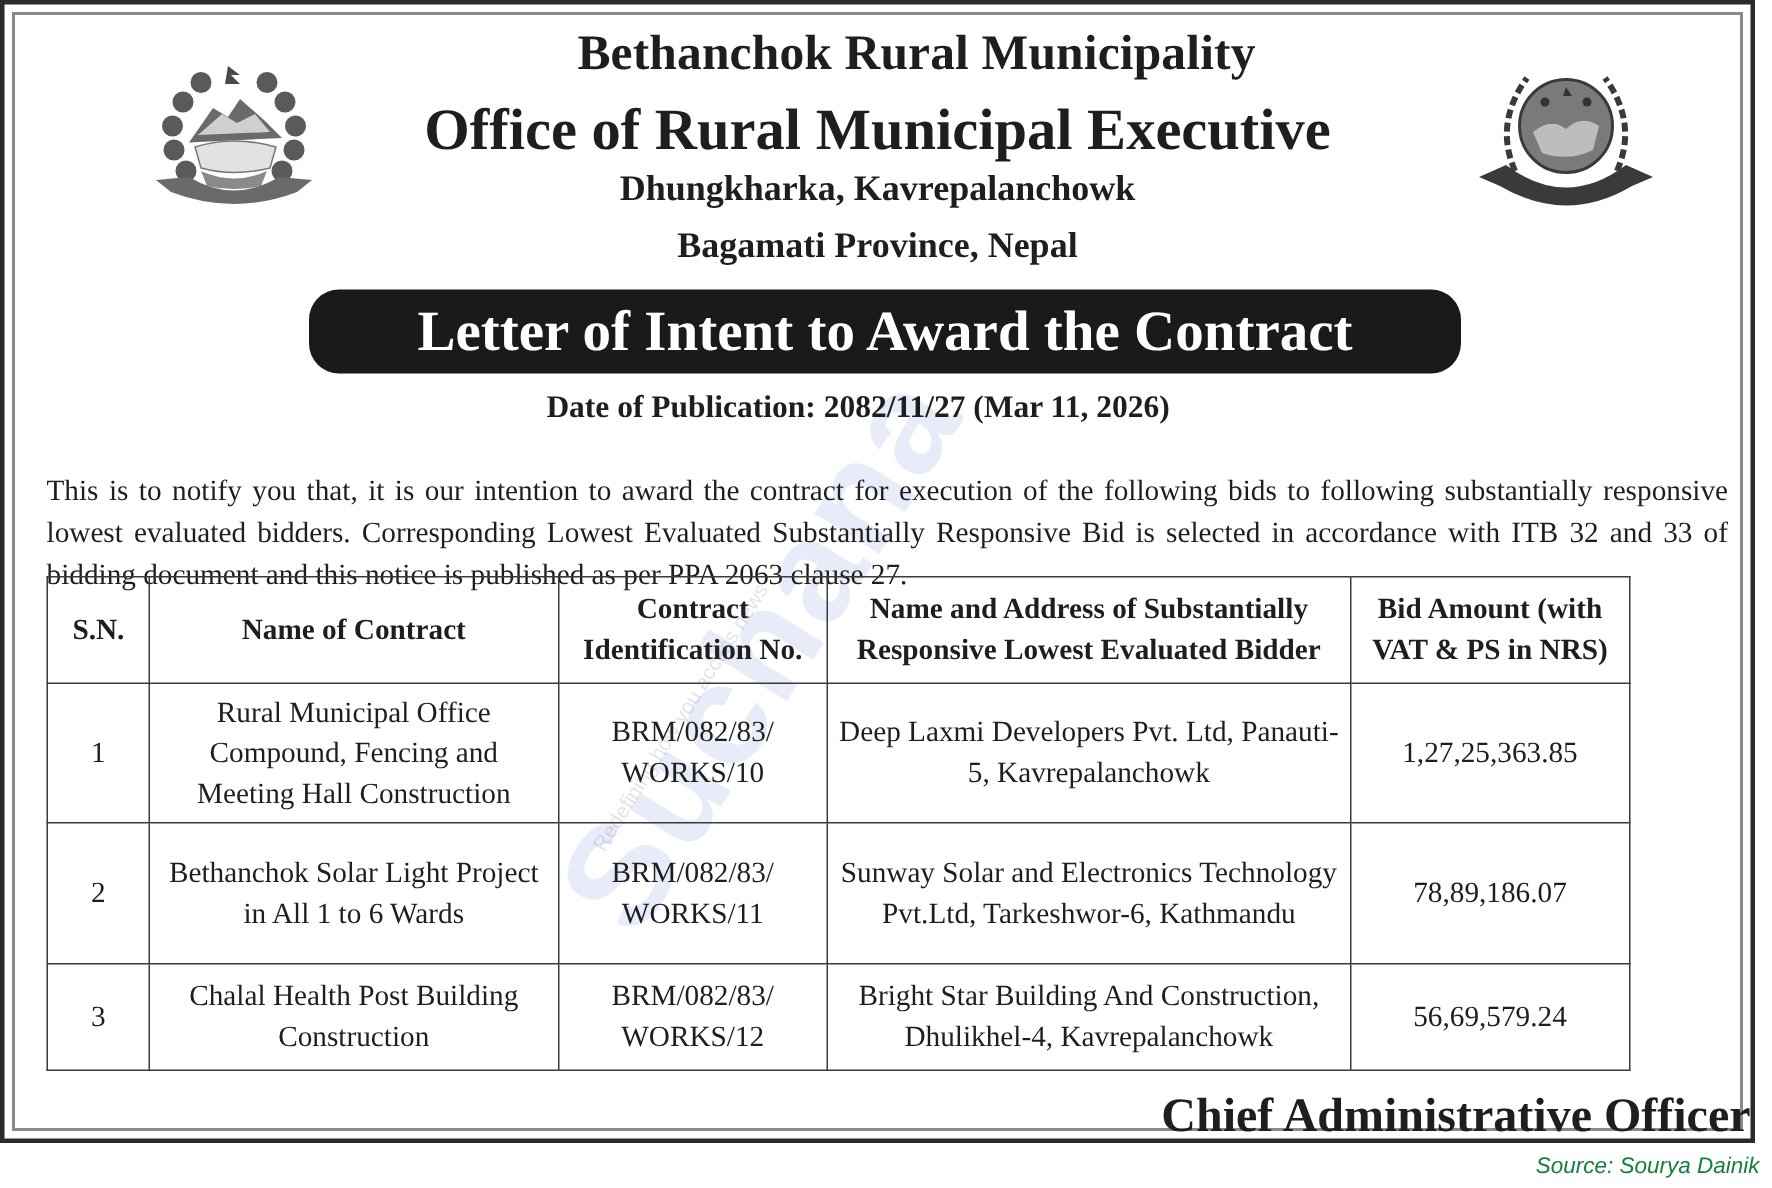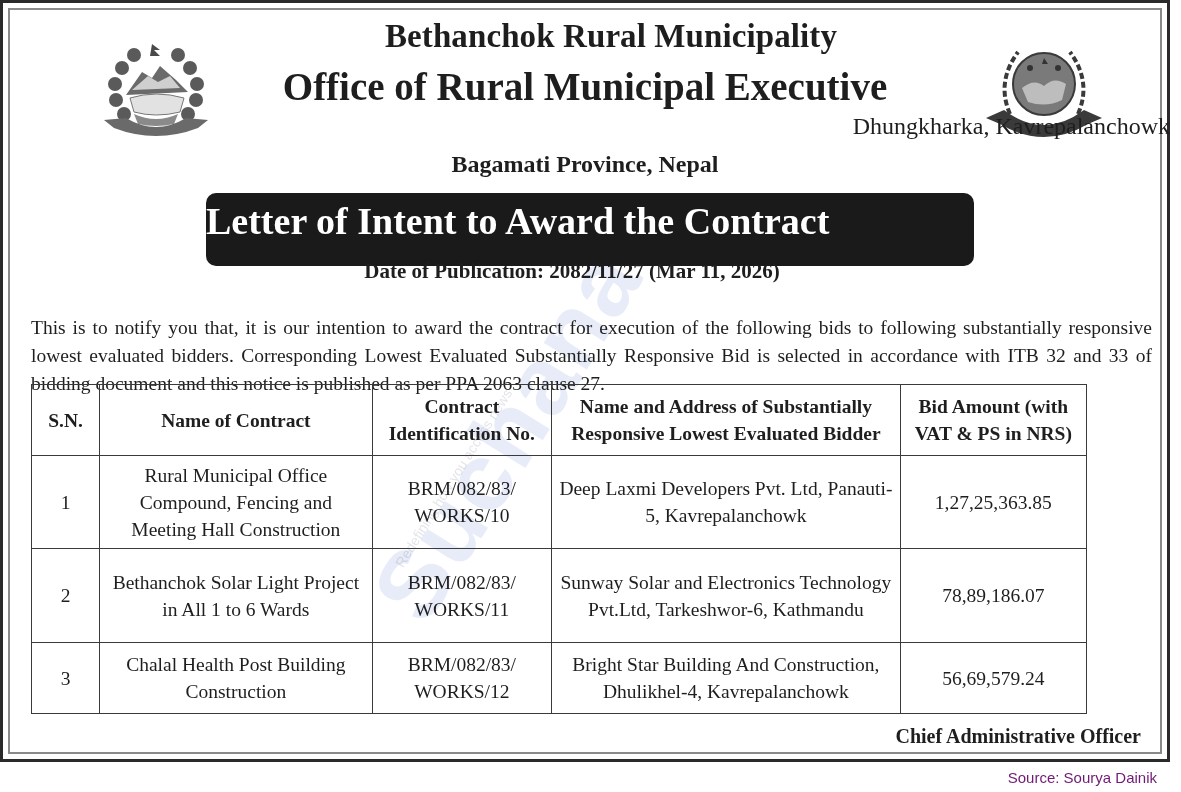--- a/index.html
+++ b/index.html
@@ -13,26 +13,26 @@
     }
     .frame-inner {
       position: absolute; left: 5px; top: 5px; right: 5px; bottom: 5px;
       border: 2px solid #8a8a8a; box-sizing: border-box;
     }
     .emblem-left { position: absolute; left: 100px; top: 40px; width: 112px; height: 98px; }
     .emblem-right { position: absolute; left: 982px; top: 42px; width: 124px; height: 100px; }
     .header { position: absolute; left: 0; width: 1170px; text-align: center; }
     .h1 { top: 18px; font-size: 33px; font-weight: bold; letter-spacing: 0.1px; margin-left: 26px; }
     .h2 { top: 64px; font-size: 39px; font-weight: bold; }
-    .h3 { top: 113px; font-size: 24px; font-weight: normal; text-align: right; }
+    .h3 { top: 113px; font-size: 24px; font-weight: bold; }
     .h4 { top: 151px; font-size: 24px; font-weight: bold; }
     .title-banner {
-      position: absolute; left: 206px; top: 193px; width: 768px; height: 73px;
-      background: #1a1a1a; border-radius: 10px; color: #ffffff;
-      font-size: 38px; font-weight: bold; text-align: left; line-height: 56px;
+      position: absolute; left: 206px; top: 193px; width: 768px; height: 56px;
+      background: #1a1a1a; border-radius: 20px; color: #ffffff;
+      font-size: 38px; font-weight: bold; text-align: center; line-height: 56px;
     }
     .pubdate {
       position: absolute; left: 0; width: 1144px; top: 259px; text-align: center;
       font-size: 21px; font-weight: bold;
     }
     .intro {
       position: absolute; left: 31px; top: 290px; width: 1121px;
       font-size: 19.5px; line-height: 28px; text-align: justify; margin-top: 24px;
     }
     table.awards {
@@ -41,25 +41,25 @@
     }
     table.awards th, table.awards td {
       border: 1.5px solid #3a3a3a; text-align: center; vertical-align: middle; padding: 0 6px;
       line-height: 27px;
     }
     table.awards th { font-weight: bold; height: 70px; }
     table.awards tr.r1 td { height: 92px; }
     table.awards tr.r2 td { height: 93px; }
     table.awards tr.r3 td { height: 70px; }
     .signature {
-      position: absolute; right: 40px; top: 725px; font-size: 20px; font-weight: bold;
+      position: absolute; right: 14px; top: 725px; font-size: 32px; font-weight: bold;
     }
     .source {
-      position: absolute; right: 24px; top: 769px; font-family: "Liberation Sans", "DejaVu Sans", sans-serif;
-      font-size: 15px; color: #701a75;
+      position: absolute; right: 8px; top: 769px; font-family: "Liberation Sans", "DejaVu Sans", sans-serif;
+      font-style: italic; font-size: 15px; color: #15803d;
     }
     .watermark {
       position: absolute; left: 300px; top: 380px; transform: rotate(-58deg);
       font-family: "Liberation Sans", sans-serif; font-weight: bold; font-size: 96px;
       color: rgba(70, 110, 200, 0.13); pointer-events: none; letter-spacing: 2px;
     }
     .watermark-tag {
       position: absolute; left: 350px; top: 470px; transform: rotate(-58deg);
       font-family: "Liberation Sans", sans-serif; font-size: 14px;
       color: rgba(100, 100, 140, 0.18); pointer-events: none;

